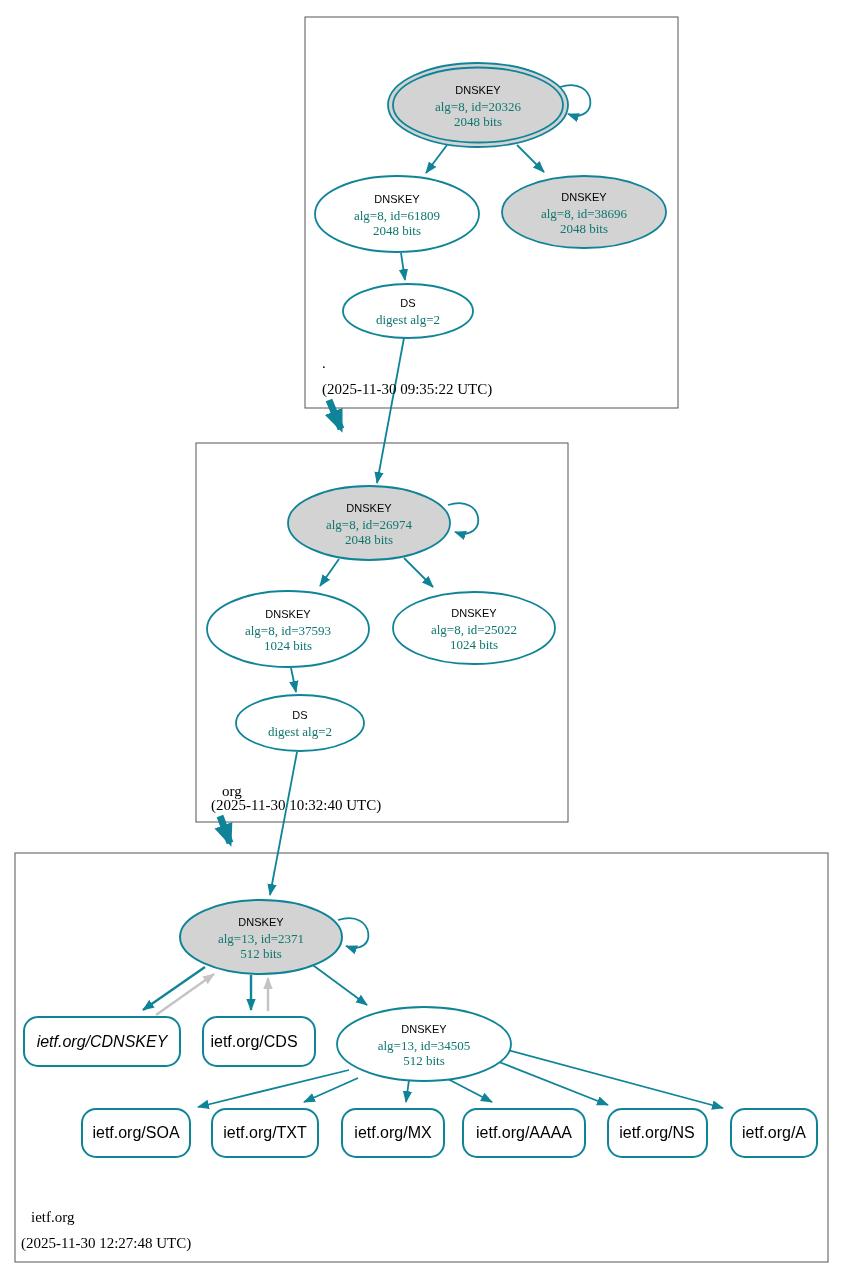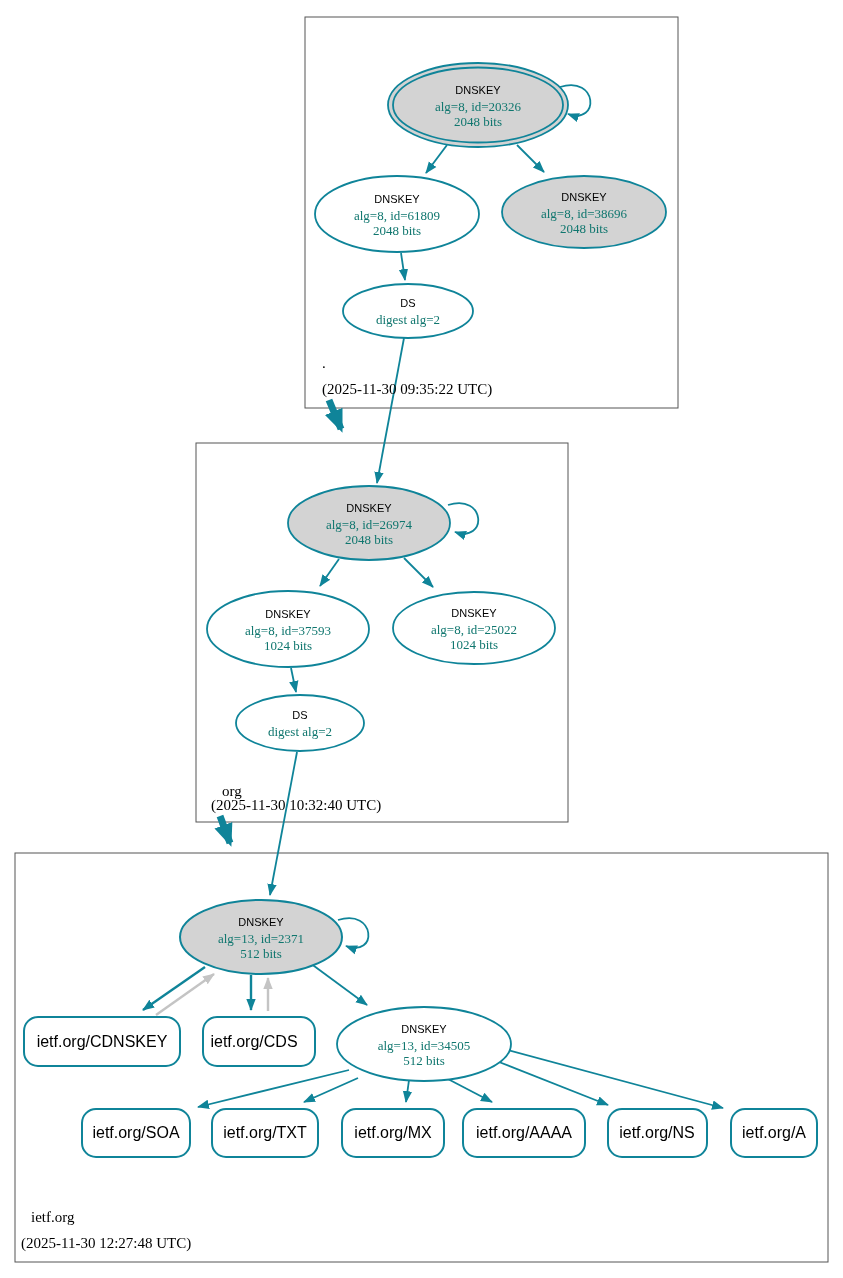--- a/index.html
+++ b/index.html
@@ -131,21 +131,21 @@
 <div class="nlabel" style="left:261px;top:937px;">
   <div class="ntitle">DNSKEY</div>
   <div class="ndetail">alg=13, id=2371</div>
   <div class="ndetail">512 bits</div>
 </div>
 <div class="nlabel" style="left:424px;top:1044px;">
   <div class="ntitle">DNSKEY</div>
   <div class="ndetail">alg=13, id=34505</div>
   <div class="ndetail">512 bits</div>
 </div>
-<div class="rlabel" style="left:102px;top:1042px;">ietf.org/CDNSKEY</div>
+<div class="rlabel" style="left:102px;top:1042px;font-style:italic;">ietf.org/CDNSKEY</div>
 <div class="rlabel" style="left:254px;top:1042px;">ietf.org/CDS</div>
 <div class="rlabel" style="left:136px;top:1133px;">ietf.org/SOA</div>
 <div class="rlabel" style="left:265px;top:1133px;">ietf.org/TXT</div>
 <div class="rlabel" style="left:393px;top:1133px;text-align:center;">ietf.org/MX</div>
 <div class="rlabel" style="left:524px;top:1133px;">ietf.org/AAAA</div>
 <div class="rlabel" style="left:657px;top:1133px;">ietf.org/NS</div>
 <div class="rlabel" style="left:774px;top:1133px;">ietf.org/A</div>
 <div class="zlabel" style="left:31px;top:1209px;">ietf.org</div>
 <div class="ztime" style="left:21px;top:1235px;text-align:center;">(2025-11-30 12:27:48 UTC)</div>
 

